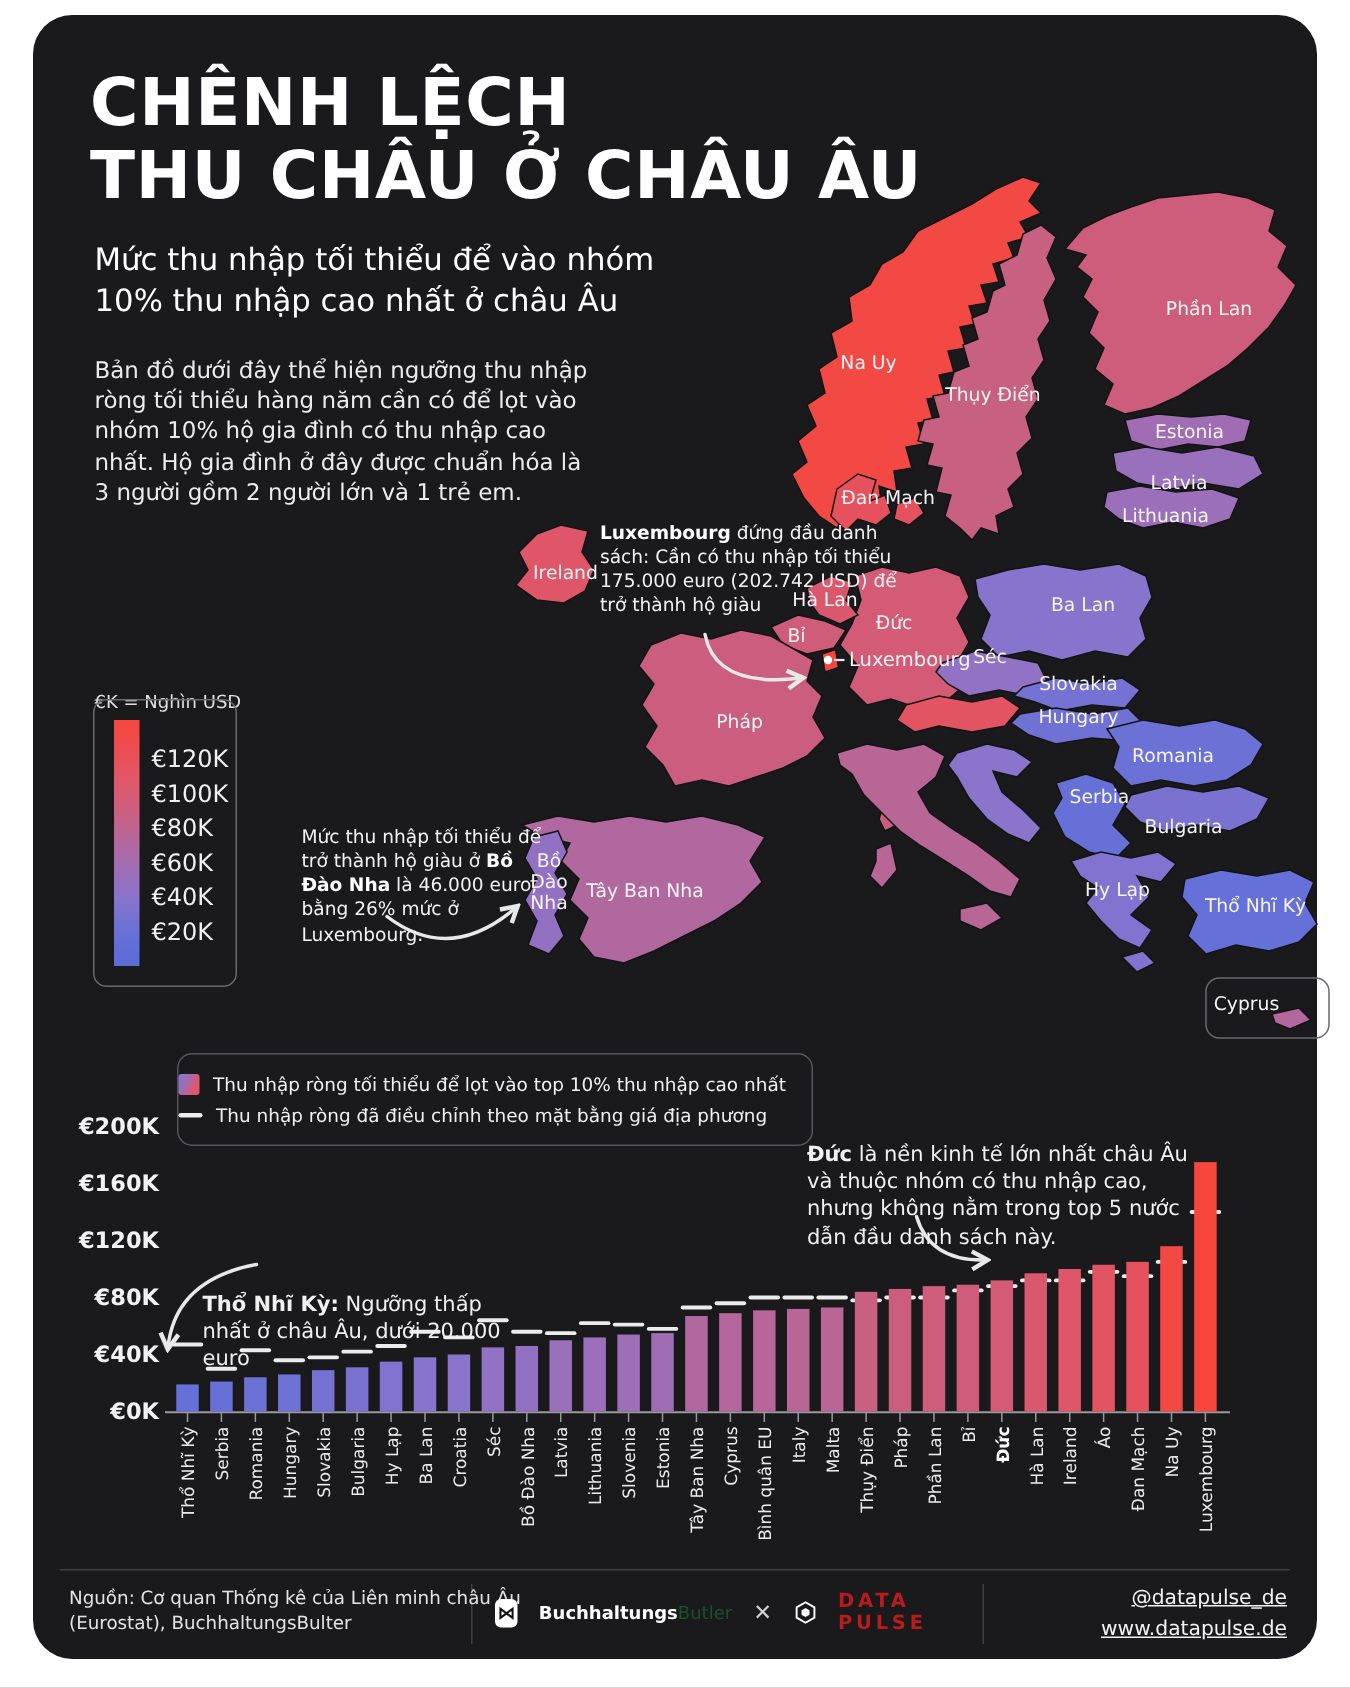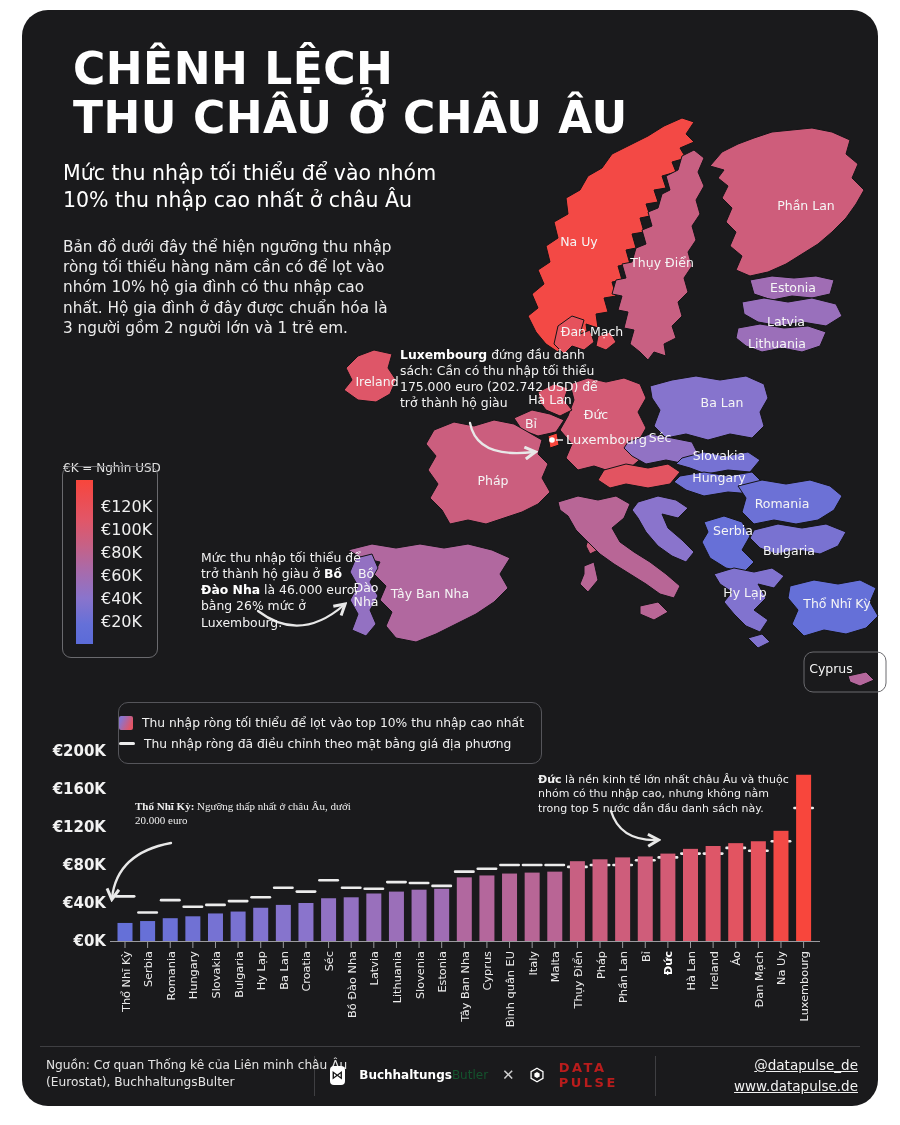--- a/index.html
+++ b/index.html
@@ -1,33 +1,33 @@
 <!DOCTYPE html>
 <html><head>
 <meta charset="utf-8">
 <style>
   html,body{margin:0;padding:0;background:#ffffff;font-family:"DejaVu Sans","Liberation Sans",sans-serif;}
   #stage{position:relative;width:900px;height:1125px;background:#ffffff;overflow:hidden;}
   .card{position:absolute;left:22px;top:10px;width:856px;height:1096px;background:#1a1a1c;border-radius:26px;}
   #overlay{position:absolute;left:0;top:0;width:900px;height:1125px;z-index:1;pointer-events:none;}
   .txt{position:absolute;z-index:2;color:#f2f2f2;}
-  .title{left:60px;top:44px;font-size:44px;line-height:1.12;font-weight:bold;color:#ffffff;letter-spacing:.5px;margin-left:13px;}
+  .title{left:60px;top:44px;font-size:44px;line-height:1.12;font-weight:bold;color:#ffffff;letter-spacing:.5px;}
   .subtitle{left:63px;top:160px;font-size:20.5px;line-height:1.3;font-weight:normal;color:#ffffff;}
   .desc{left:63px;top:237px;width:336px;font-size:15.3px;line-height:1.32;color:#ececec;}
   .unitnote{left:63px;top:419px;font-size:12px;color:#e0e0e0;margin-top:42px;}
   .maplegend{position:absolute;left:62px;top:466px;width:94px;height:190px;border:1px solid #6a6a6e;border-radius:9px;z-index:2;}
   .maplegend .bar{position:absolute;left:13px;top:13px;width:17px;height:164px;
      background:linear-gradient(to bottom,#f8463c 0%,#ee4c4f 10%,#e25667 24%,#c66186 40%,#a76bac 56%,#8a74cc 72%,#6570d8 88%,#5b6bd8 100%);}
   .maplegend .lbl{position:absolute;left:38px;width:56px;font-size:16px;color:#f0f0f0;transform:translateY(-50%);}
   .callout{font-size:12.4px;line-height:1.3;color:#f2f2f2;}
   .callout b{color:#ffffff;}
   .lux-callout{left:400px;top:347px;width:198px;}
   .pt-callout{left:201px;top:550px;width:160px;}
-  .chart-note{font-size:11px;line-height:1.3;color:#f0f0f0;margin-top:12px;}
-  .tk-note{left:135px;top:787px;width:222px;font-family:Liberation Serif, serif;}
+  .chart-note{font-size:14px;line-height:1.3;color:#f0f0f0;}
+  .tk-note{left:135px;top:861px;width:222px;}
   .de-note{left:538px;top:761px;width:262px;}
   .chart-legend{position:absolute;left:118px;top:702px;width:424px;height:62px;border:1px solid #55555a;
      border-radius:10px;z-index:2;display:flex;flex-direction:column;justify-content:center;gap:7px;box-sizing:border-box;}
   .cl-row{display:flex;align-items:center;gap:9px;font-size:12.3px;color:#f0f0f0;}
   .cl-swatch{width:14px;height:14px;border-radius:2px;background:linear-gradient(115deg,#8a74cc 20%,#e25667 80%);flex:0 0 auto;}
   .cl-dash{width:16px;height:3px;border-radius:2px;background:#ececec;flex:0 0 auto;}
   .footer-line{position:absolute;left:40px;top:1046px;width:820px;border-top:1px solid #3f3f42;z-index:2;}
   .vdiv{position:absolute;top:1056px;height:40px;border-left:1px solid #3f3f42;z-index:2;}
   .src{left:46px;top:1057px;font-size:12.2px;line-height:1.4;color:#e3e3e3;}
   .handles{right:42px;top:1055px;position:absolute;z-index:2;text-align:right;font-size:13.5px;line-height:1.55;color:#f2f2f2;text-decoration:underline;}

